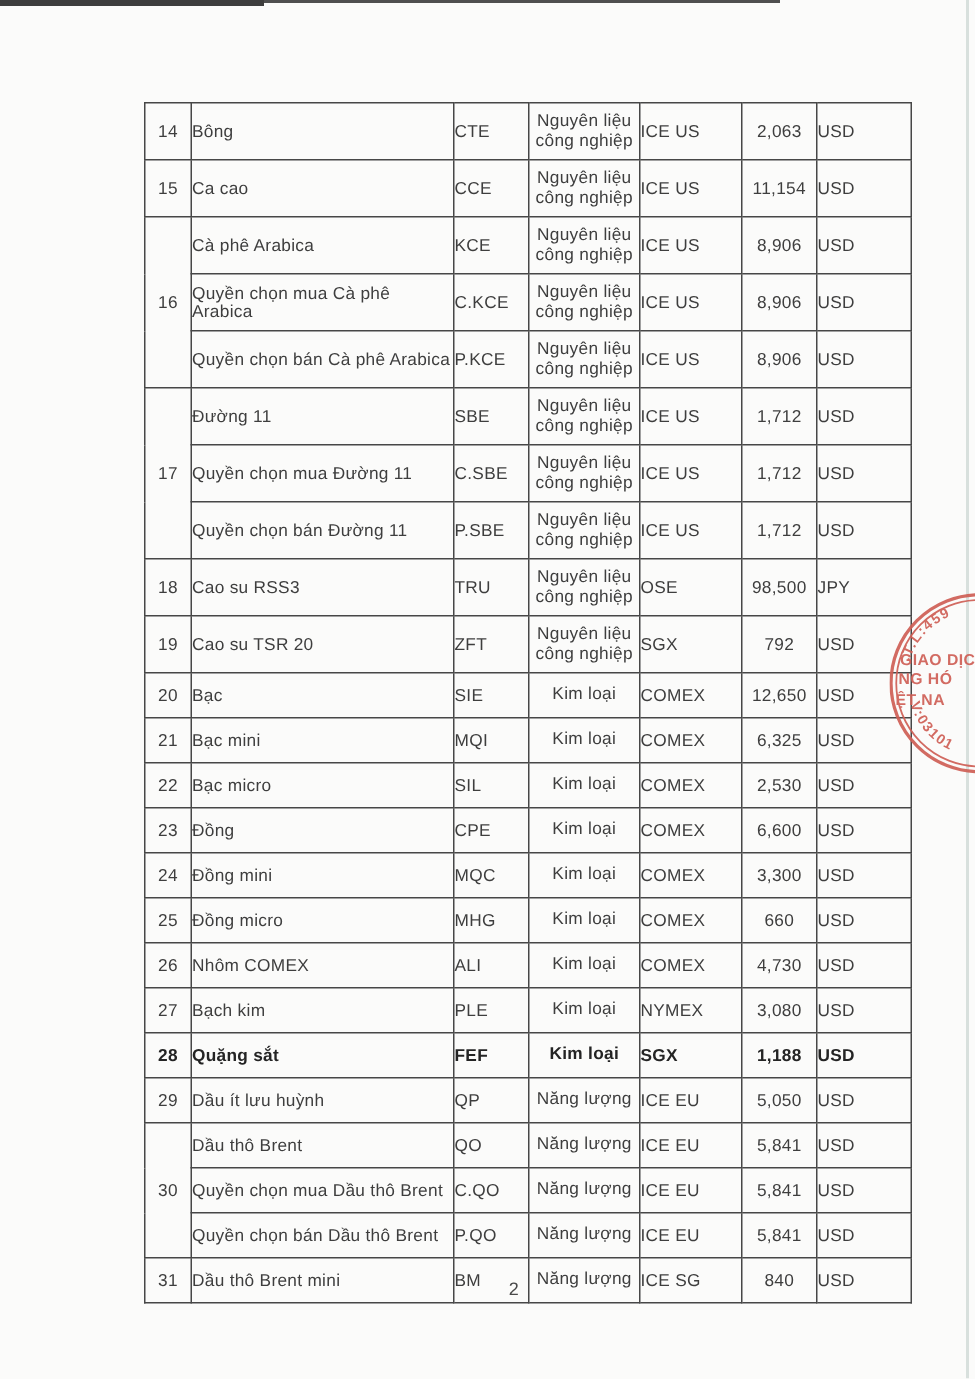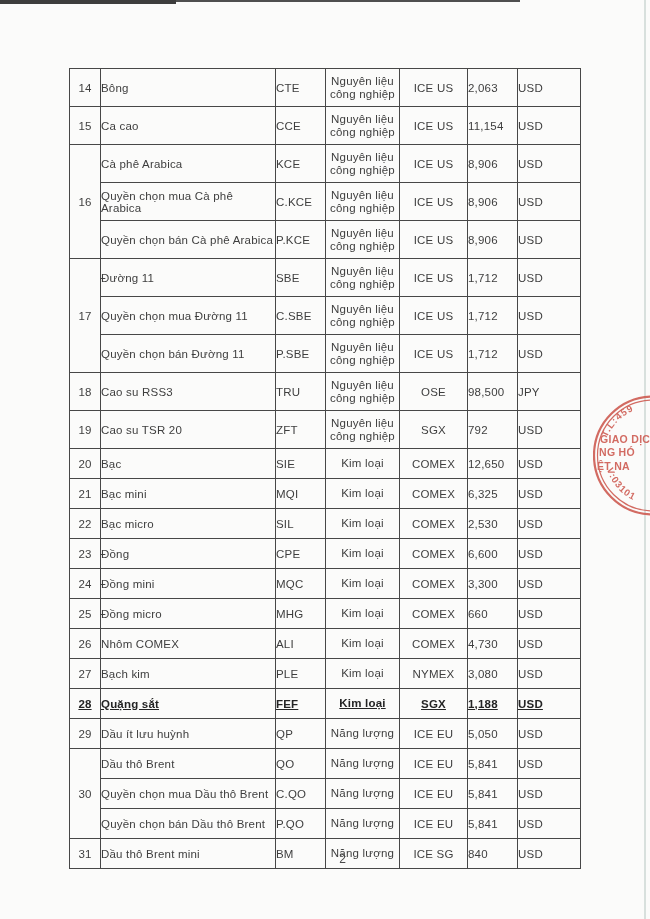--- a/index.html
+++ b/index.html
@@ -12,42 +12,42 @@
     overflow:hidden;
   }
   
   .artifact-a { position:absolute; left:0; top:0; width:176px; height:4px; background:#3d3d3d; }
   .artifact-b { position:absolute; left:176px; top:0; width:344px; height:2px; background:#4f4f4f; }
   
   .page-edge { position:absolute; left:644px; top:0; width:2px; height:919px; background:#cfd9d6; opacity:.8; }
 
   
   table.commodities {
-    position:absolute; left:69px; top:68px;
+    position:absolute; left:96px; top:68px;
     width:511px;
     border-collapse:collapse;
     table-layout:fixed;
   }
   table.commodities td {
     border:1.5px solid #474747;
     font-size:11.5px;
     color:#3e3e3e;
     vertical-align:middle;
     padding:0;
     letter-spacing:.2px;
   }
   tr.tall  td { height:37px; }
   tr.short td { height:29px; }
-  tr.bold  td { font-weight:bold; color:#242424;text-decoration:underline; }
+  tr.bold  td { font-weight:bold; color:#242424; }
   td.col-no    { text-align:center; }
   td.col-name  { text-align:left; padding-left:12px; padding-right:4px; }
   td.col-code  { }
   td.col-group { text-align:center; font-size:11px; line-height:13px; padding:0 4px; }
-  td.col-exch  { text-align:center; }
-  td.col-value { }
+  td.col-exch  { }
+  td.col-value { text-align:center; }
   td.col-cur   { }
 
   .page-number {
     position:absolute; left:87px; top:852px; width:511px;
     text-align:center; font-size:12px; color:#4a4a4a;
   }
 
   
   svg.stamp { position:absolute; left:593px; top:393px; width:57px; height:125px; overflow:hidden; opacity:.92; }
   svg.stamp .ring { fill:none; stroke:#cf5f56; }

